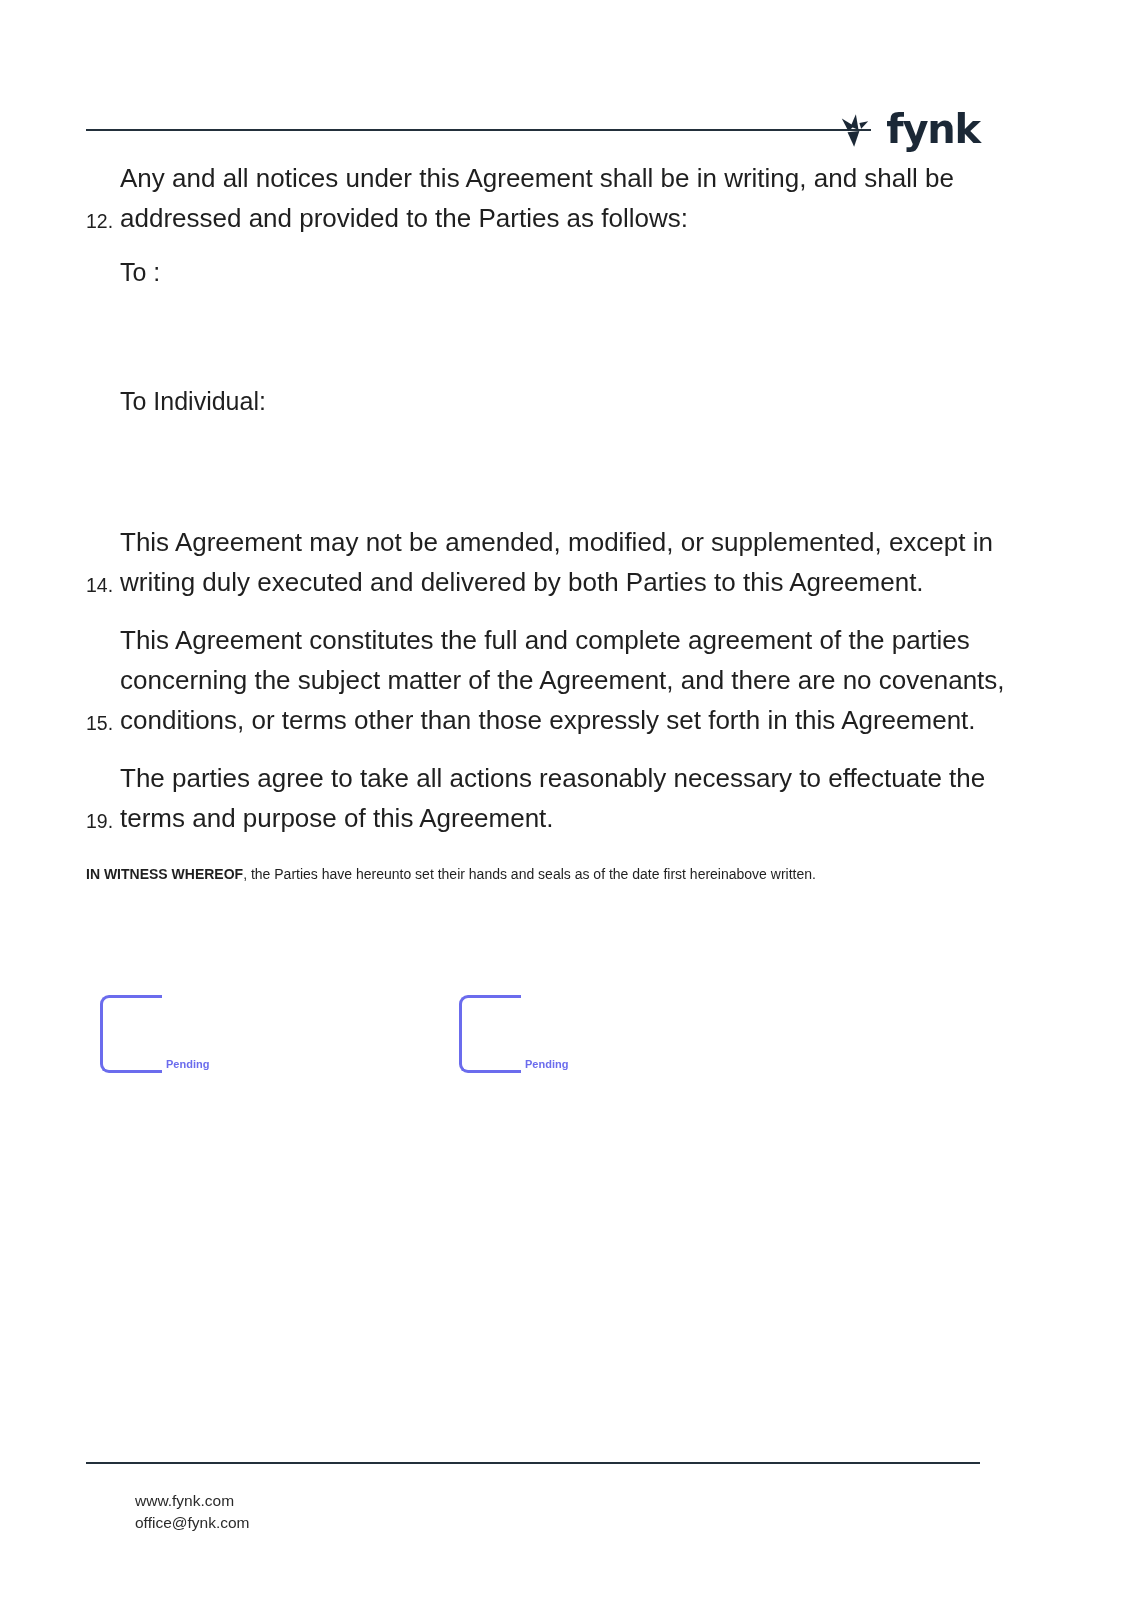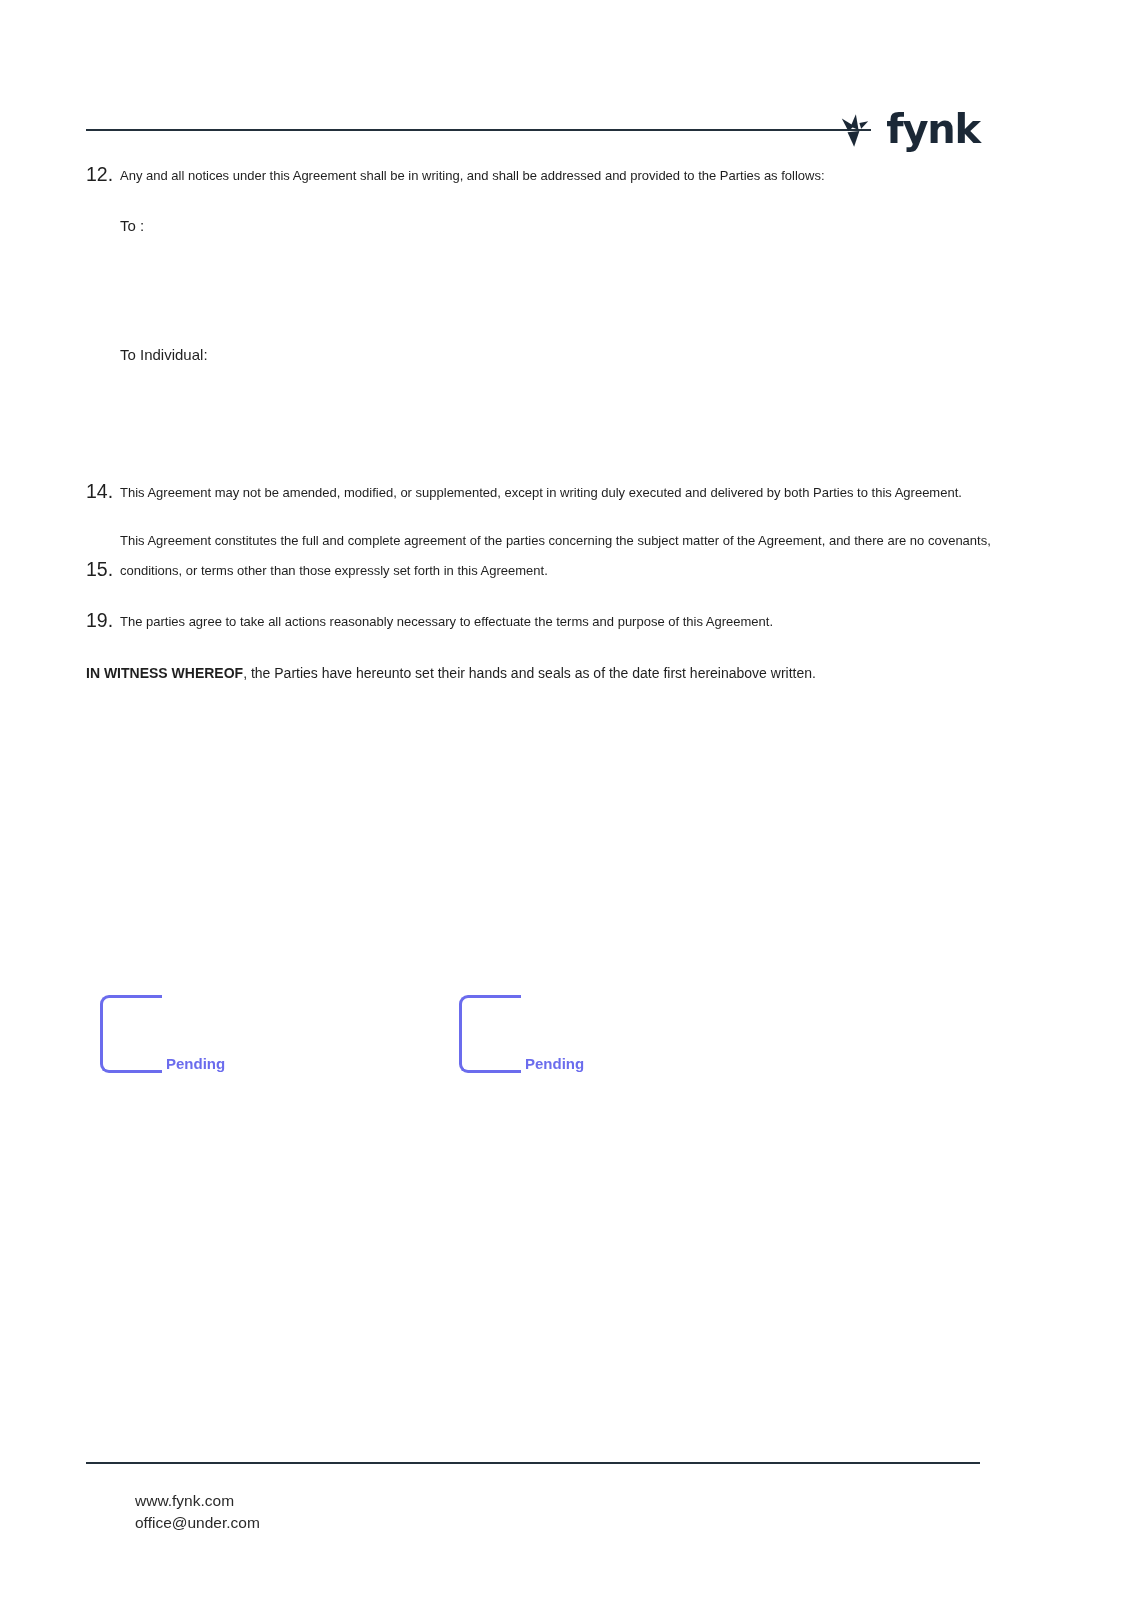--- a/index.html
+++ b/index.html
@@ -84,33 +84,33 @@
   }
   .clause-num {
     flex: 0 0 auto;
     width: 34px;
     text-align: left;
     font-size: 19.5px;
     line-height: 33px;
   }
   .clause-text {
     flex: 1 1 auto;
-    font-size: 13px;
-    line-height: 30px;
+    font-size: 26px;
+    line-height: 40px;
     text-align: left;
   }
 
   .notice-block {
     margin-left: 34px;
     font-size: 19.5px;
     line-height: 33px;
     color: #1f1f1f;
   }
   .notice-label {
-    font-size: 15px;
+    font-size: 25px;
     line-height: 33px;
   }
   .notice-gap-a { height: 96px; }
   .notice-gap-b { height: 104px; }
 
   .witness {
     font-size: 14px;
     line-height: 33px;
     color: #1f1f1f;
     margin-top: 20px;
@@ -145,21 +145,21 @@
     width: 62px;
     height: 78px;
     border: 3px solid #6b6ced;
     border-right: none;
     border-radius: 9px 0 0 9px;
   }
   .sig-status {
     position: absolute;
     left: 66px;
     top: 60px;
-    font-size: 15px;
+    font-size: 11px;
     line-height: 18px;
     font-weight: 600;
     color: #6b6ced;
     white-space: nowrap;
   }
 
   
   .footer {
     position: absolute;
     left: 86px;
@@ -243,17 +243,17 @@
     <div class="sig-block second">
       <div class="sig-bracket"></div>
       <div class="sig-status">Pending</div>
     </div>
   </div>
 
   <div class="footer">
     <div class="footer-rule"></div>
     <div class="footer-lines">
       <div class="footer-line">www.fynk.com</div>
-      <div class="footer-line">office@under.com</div>
+      <div class="footer-line">office@fynk.com</div>
     </div>
   </div>
 
 </div>
 
 </body></html>

